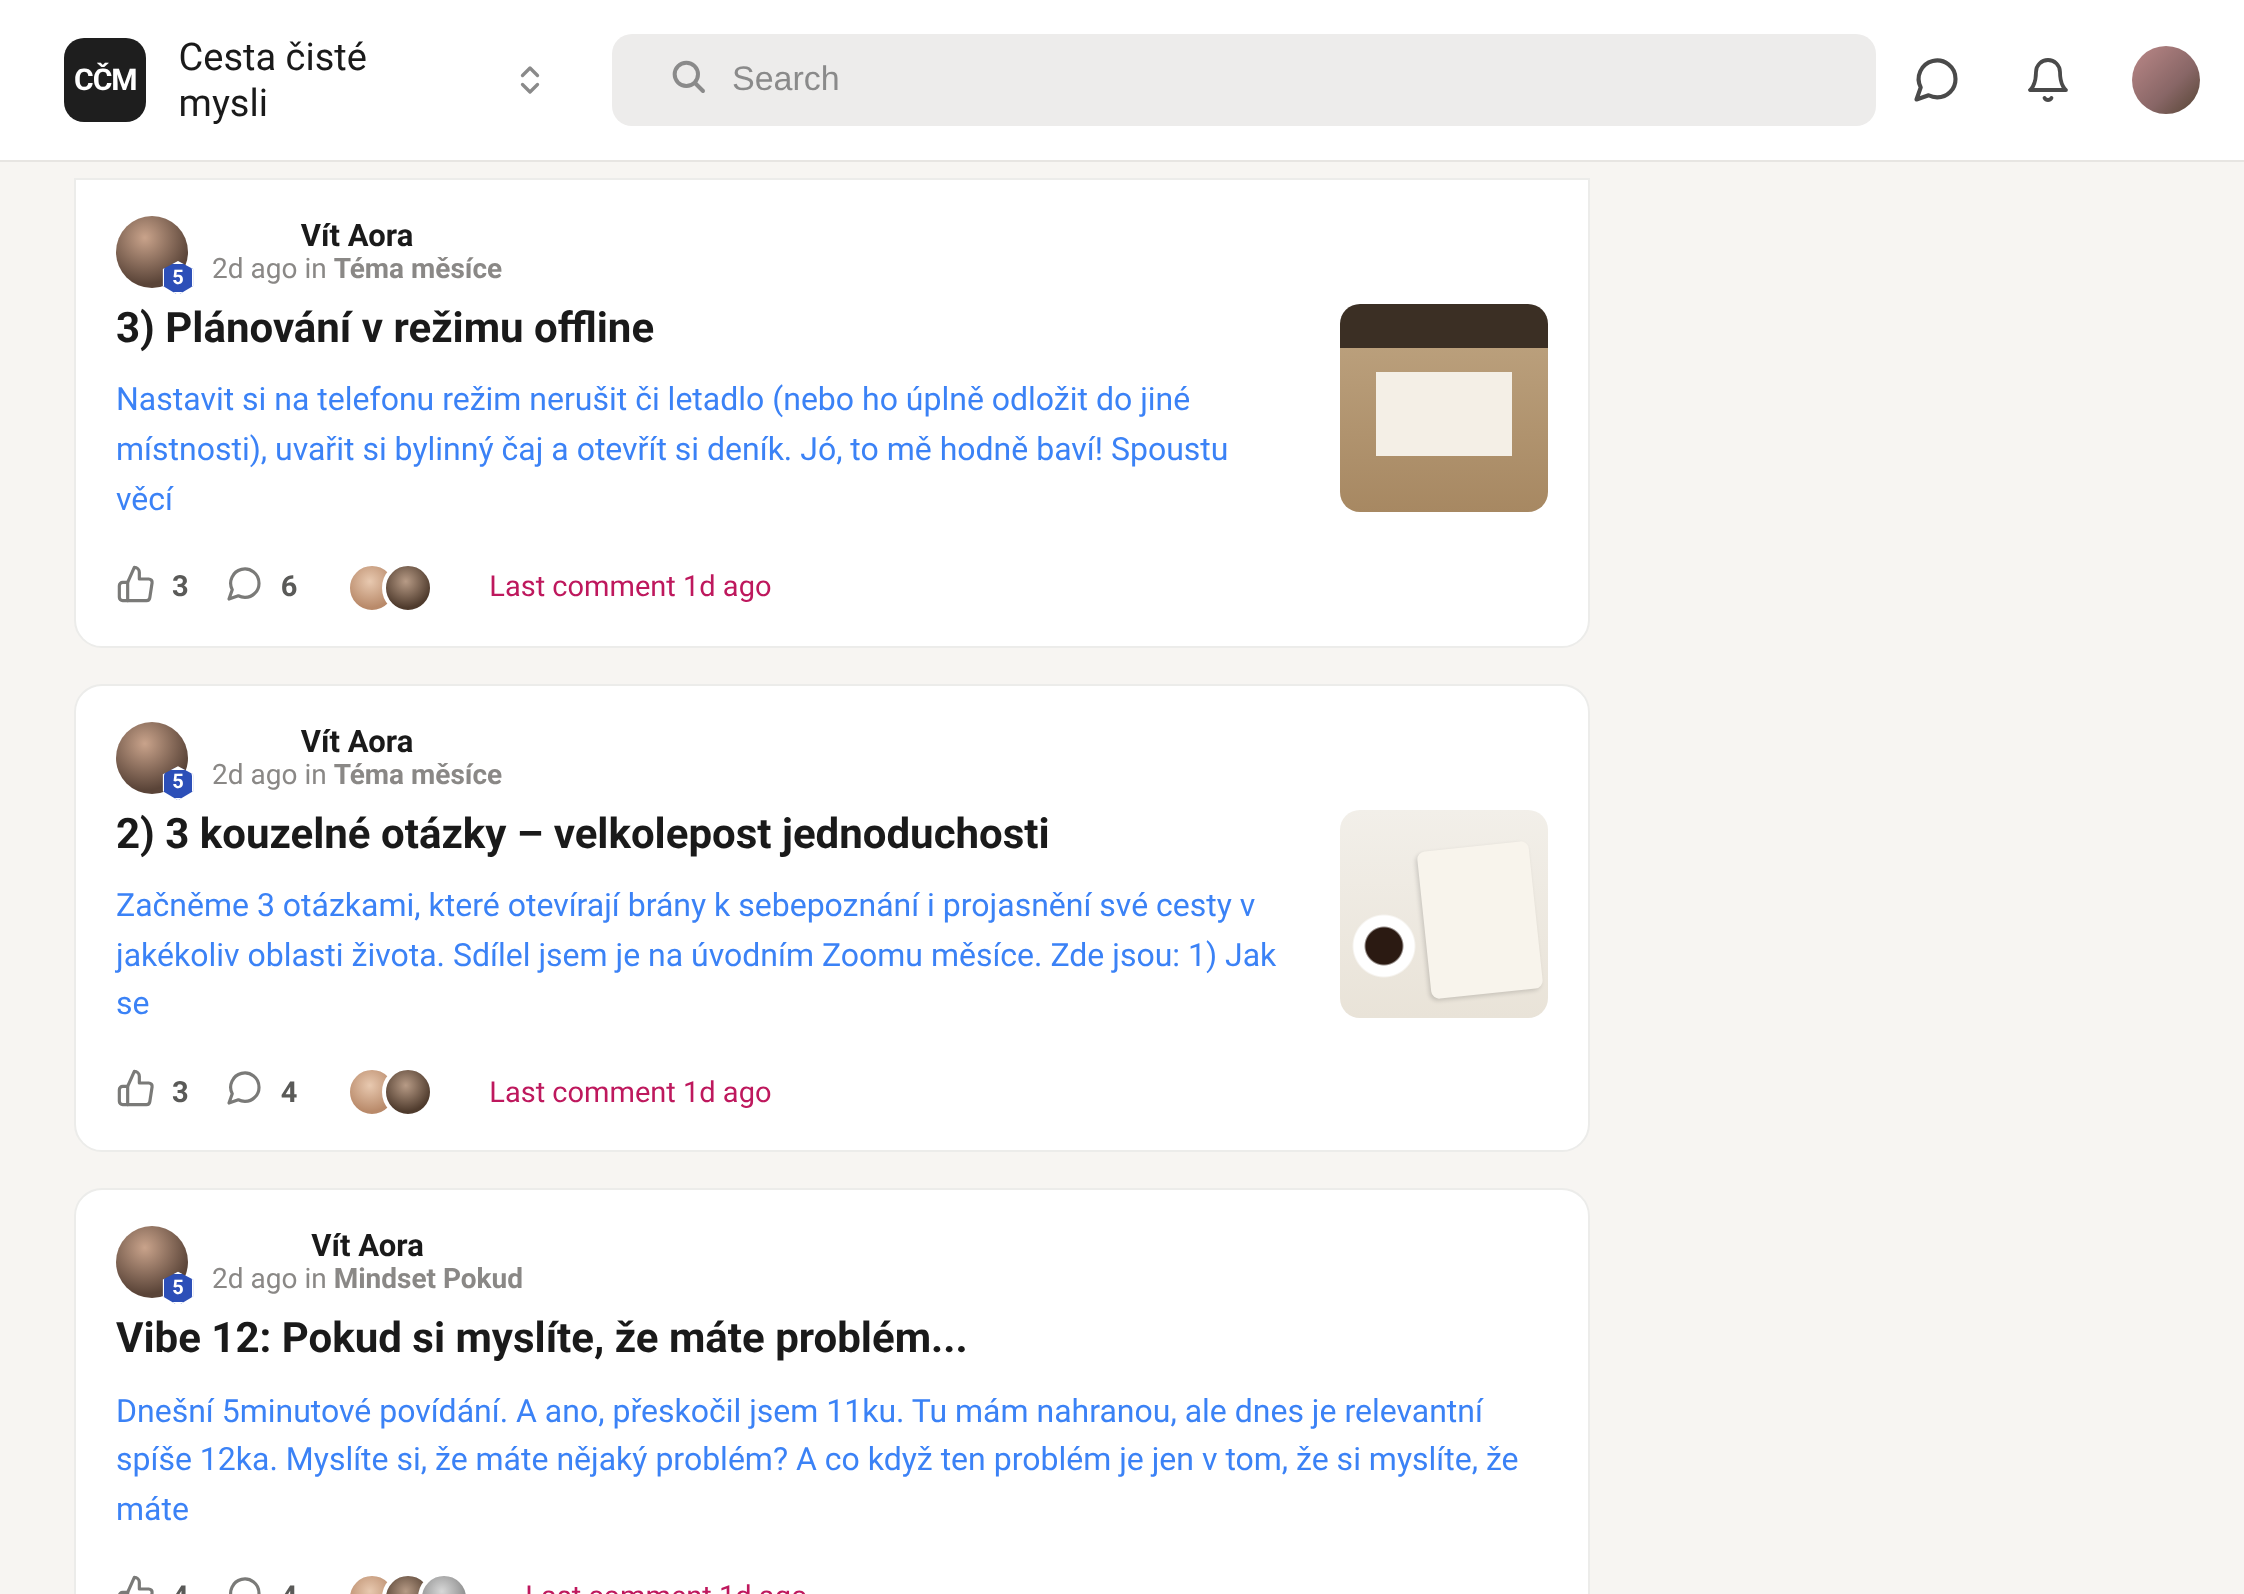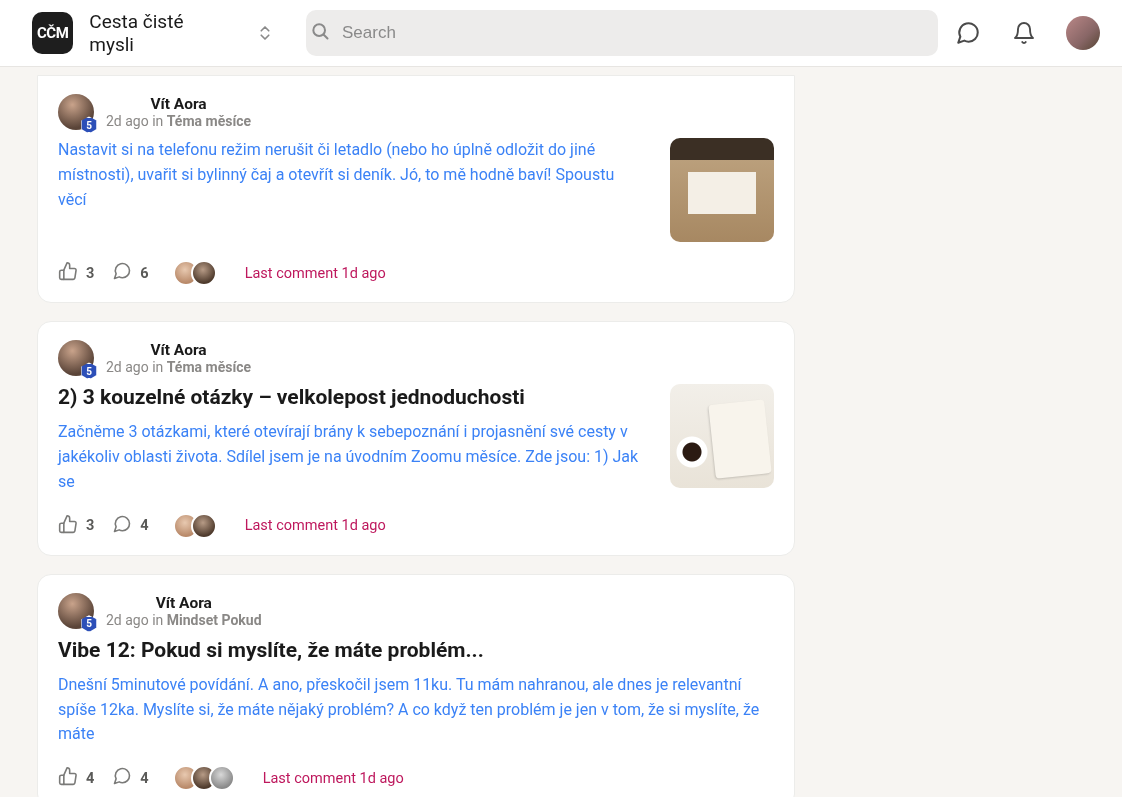--- a/index.html
+++ b/index.html
@@ -5,21 +5,21 @@
   * { box-sizing: border-box; margin: 0; padding: 0; }
   body {
     font-family: -apple-system, BlinkMacSystemFont, "Segoe UI", Roboto, Helvetica, Arial, sans-serif;
     background: #f7f5f2;
     color: #1a1a1a;
     width: 1122px;
     overflow-x: hidden;
   }
   
   .topbar {
-    height: 67px;
+    height: 81px;
     background: #ffffff;
     border-bottom: 1px solid #e7e5e2;
     display: flex;
     align-items: center;
     padding: 0 22px 0 32px;
     gap: 16px;
     position: sticky;
     top: 0;
     z-index: 10;
   }
@@ -45,21 +45,21 @@
     margin-left: 6px;
     cursor: pointer;
   }
   .search-wrap {
     flex: 0 0 632px;
     height: 46px;
     background: #edeceb;
     border-radius: 10px;
     display: flex;
     align-items: center;
-    padding: 0 4px;
+    padding: 0 28px;
     margin-left: 12px;
     gap: 12px;
     cursor: text;
   }
   .search-wrap svg { color: #8a8a8a; }
   .search-input {
     border: none; background: transparent;
     font-size: 17px;
     color: #333;
     width: 100%;
@@ -264,20 +264,21 @@
         <div class="author-name">Vít Aora</div>
         <div class="meta-line">
           <span>2d ago</span>
           <span>in</span>
           <span class="category">Téma měsíce</span>
         </div>
       </div>
     </div>
     <div class="post-body">
       <div class="post-text">
+        <div class="post-title">3) Plánování v režimu offline</div>
         <div class="post-excerpt">Nastavit si na telefonu režim nerušit či letadlo (nebo ho úplně odložit do jiné místnosti), uvařit si bylinný čaj a otevřít si deník. Jó, to mě hodně baví! Spoustu věcí</div>
       </div>
       <div class="thumb journal"></div>
     </div>
     <div class="action-row">
       <div class="action">
         <span>
           <svg width="20" height="20" viewBox="0 0 24 24" fill="none" stroke="currentColor" stroke-width="1.9" stroke-linecap="round" stroke-linejoin="round">
               <path d="M14 9V5a3 3 0 0 0-3-3l-4 9v11h11.28a2 2 0 0 0 2-1.7l1.38-9a2 2 0 0 0-2-2.3H14z"></path>
               <path d="M7 22H4a2 2 0 0 1-2-2v-7a2 2 0 0 1 2-2h3"></path>

